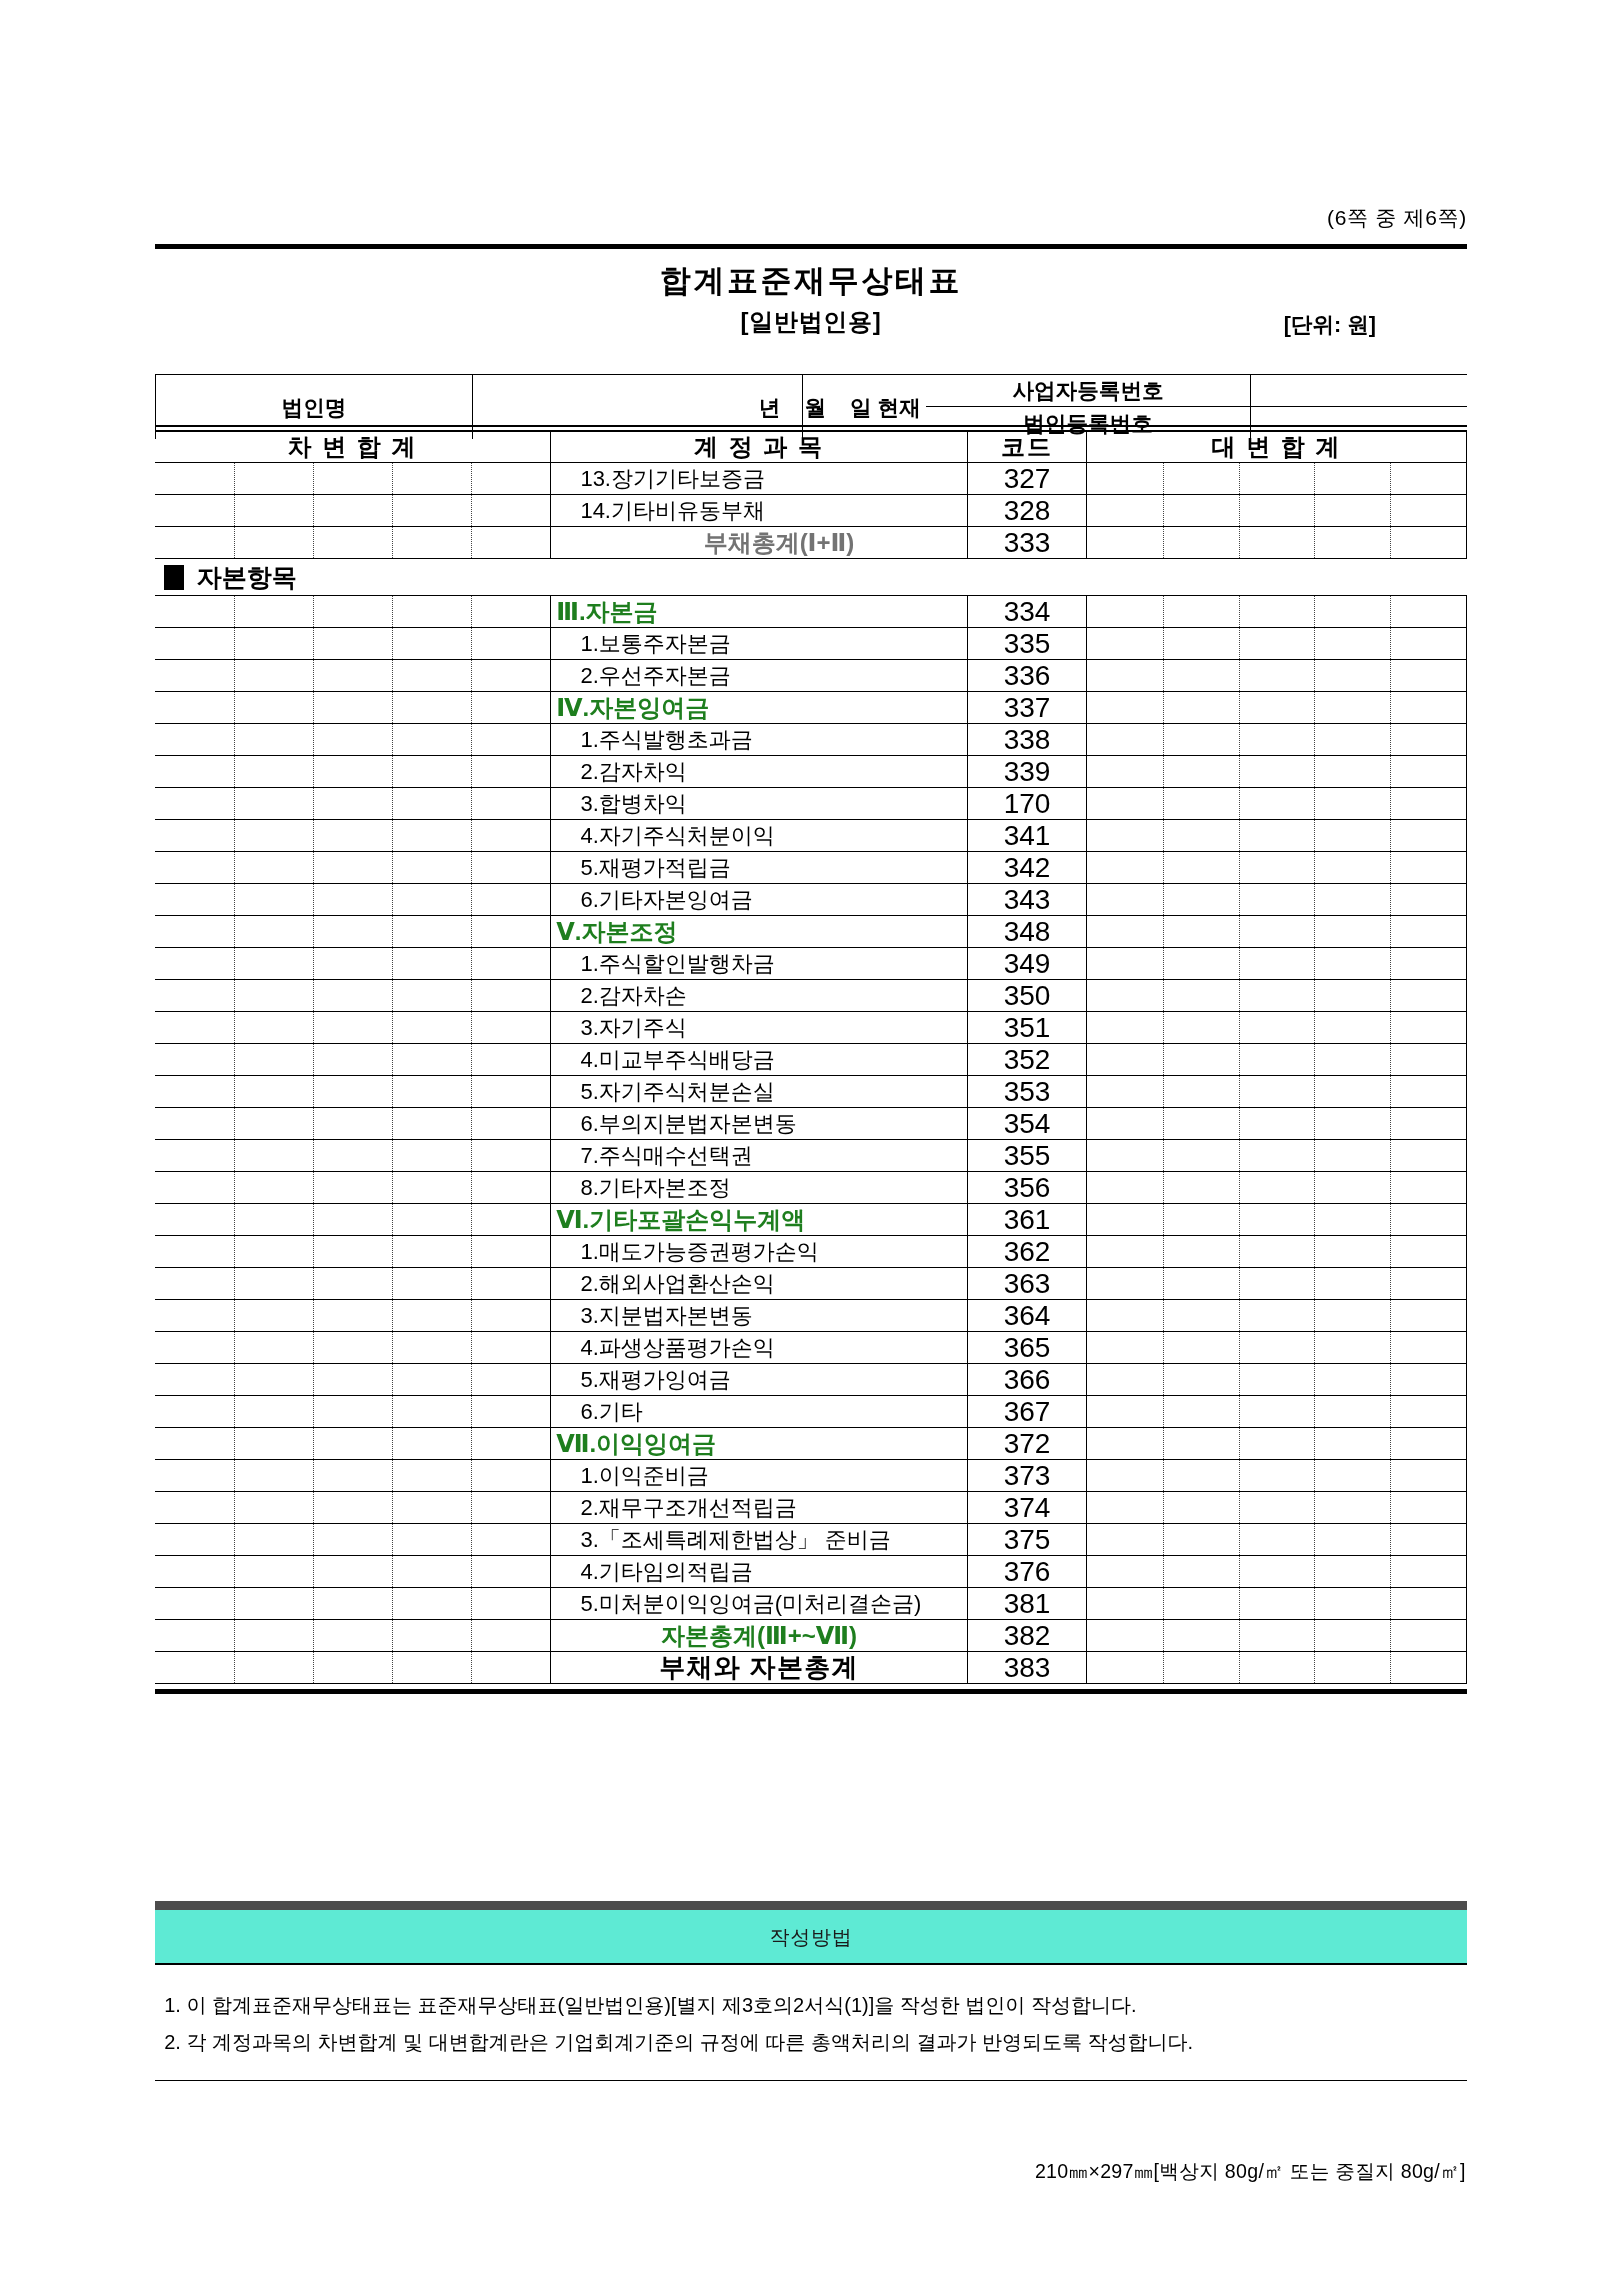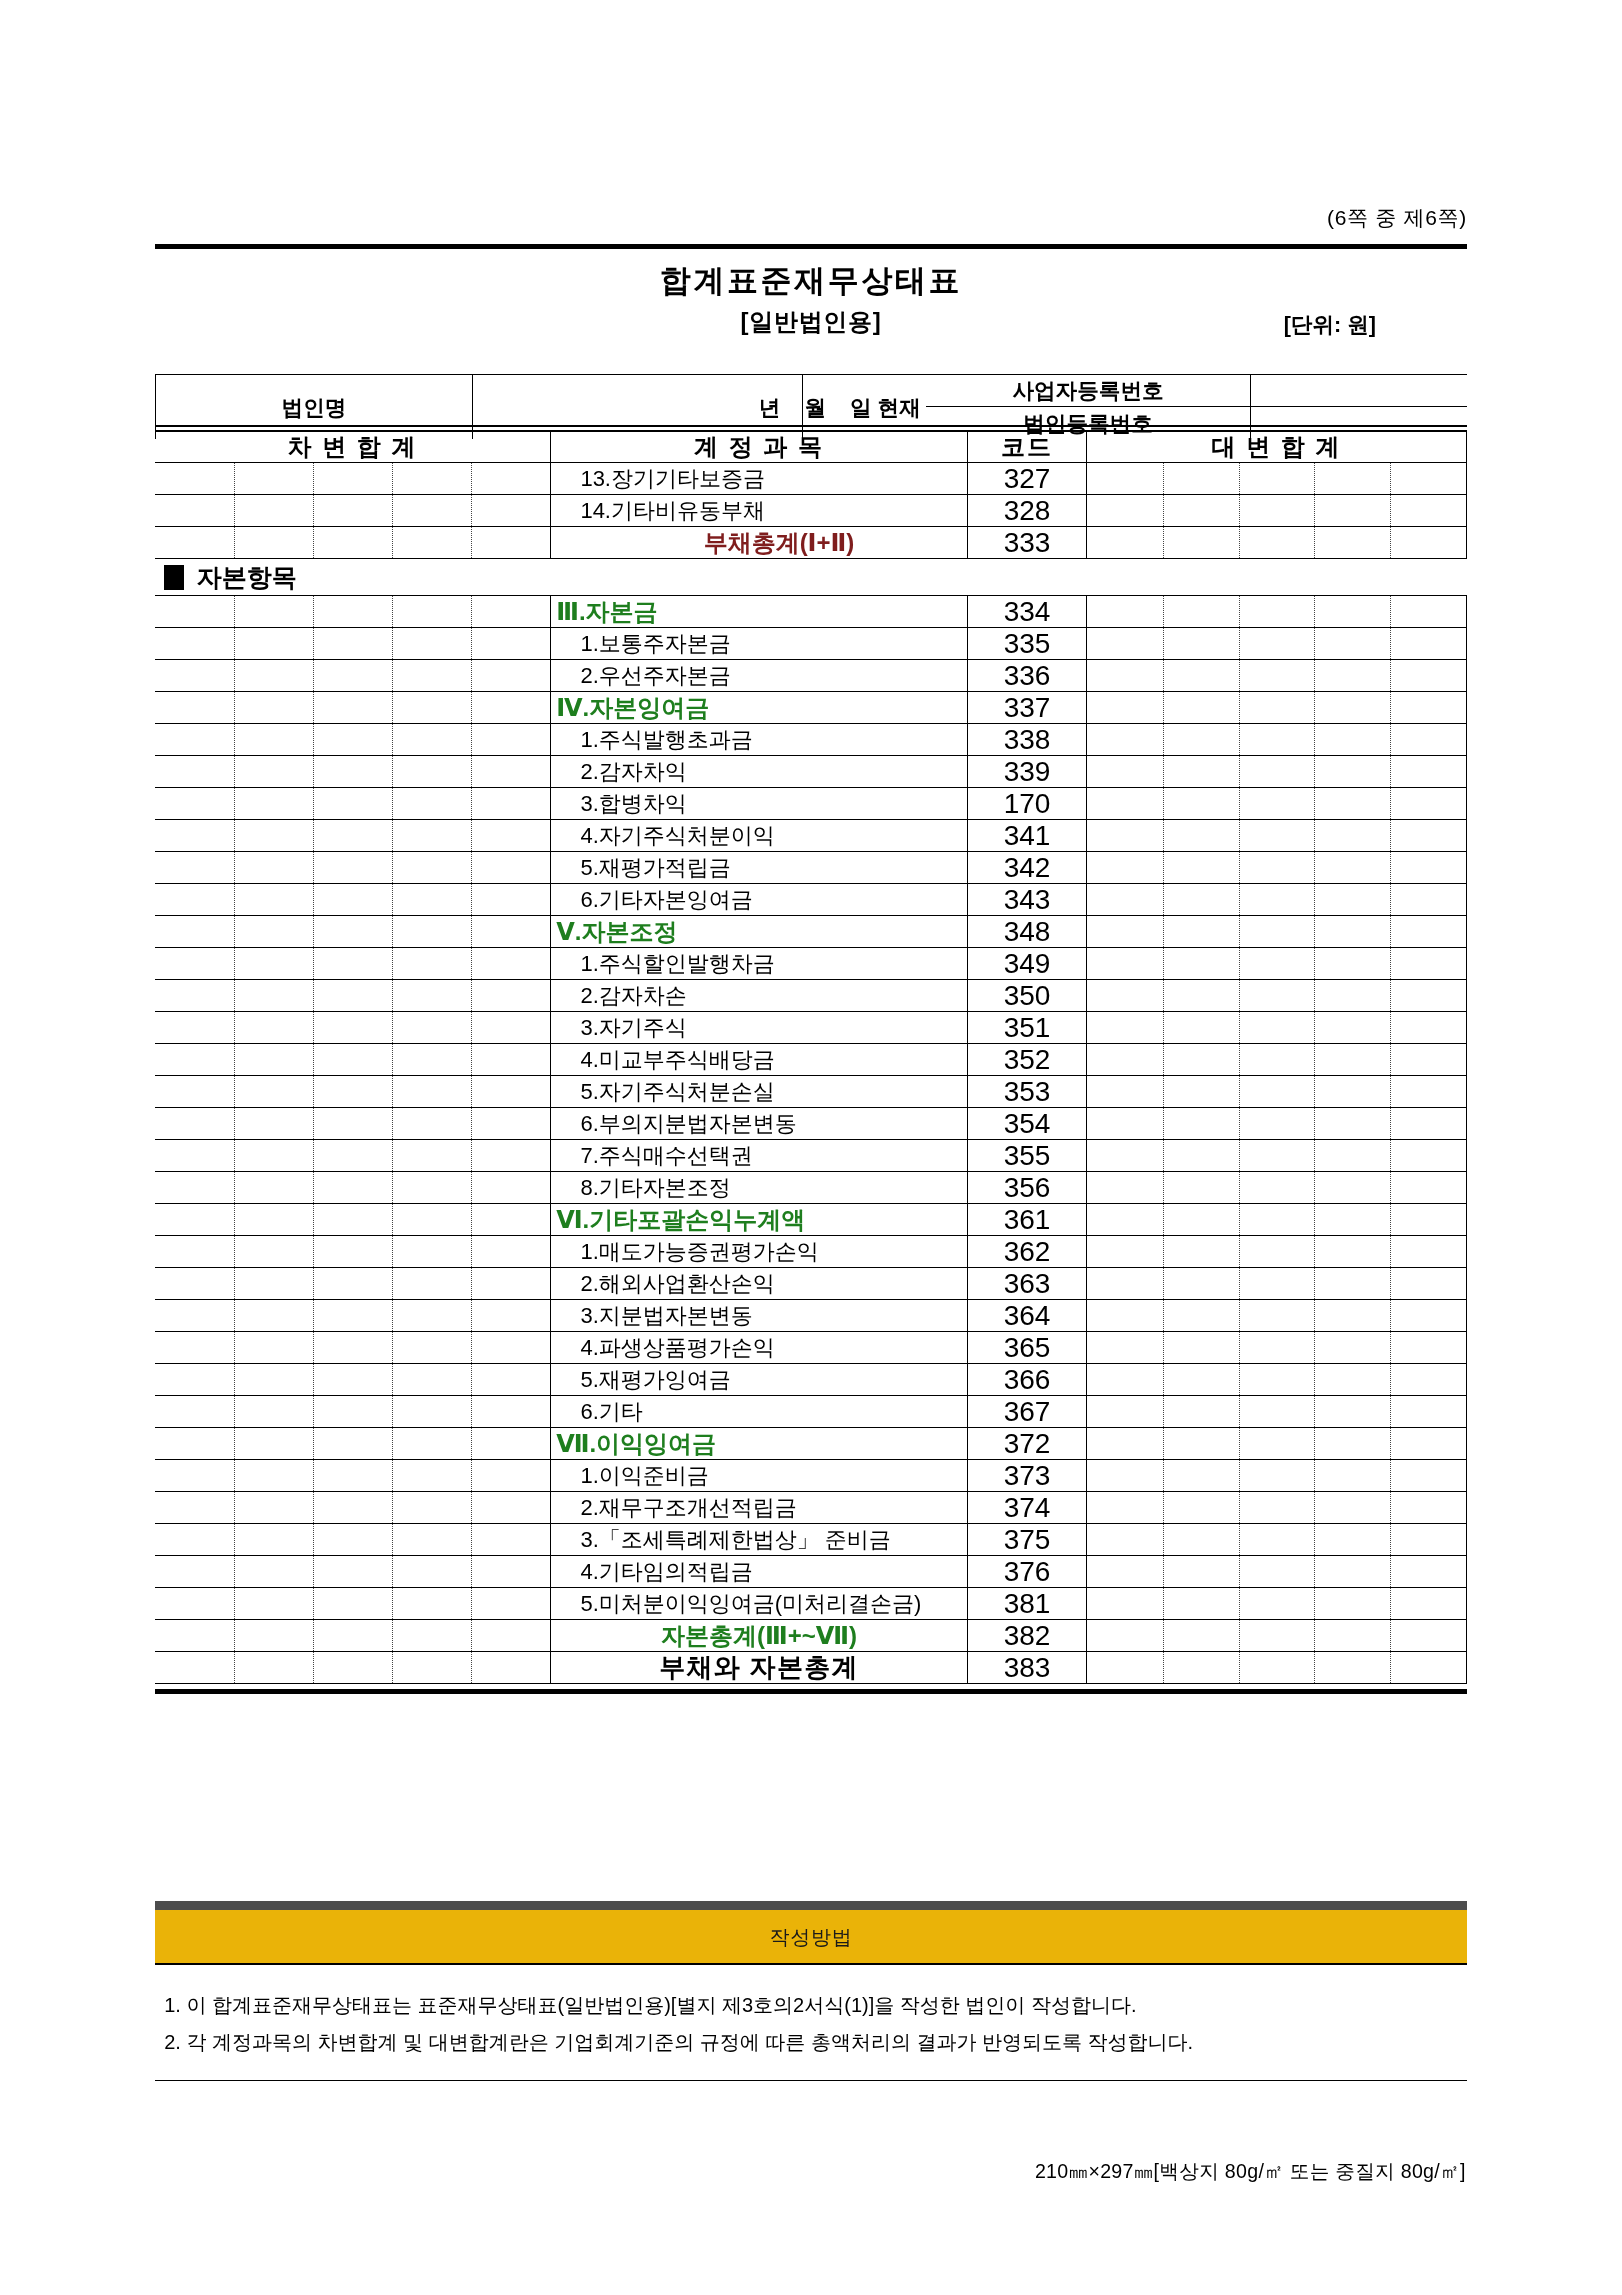--- a/index.html
+++ b/index.html
@@ -39,30 +39,30 @@
   .c-account{width:417px;border-left:1.3px solid #000;}
   .c-code{width:120px;border-left:1.3px solid #000;border-right:1.3px solid #000;justify-content:center;font-size:28px;}
   .c-credit{width:380px;border-right:1.3px solid #000;}
   .hcell{justify-content:center;font-weight:bold;font-size:24px;letter-spacing:2px;white-space:pre;}
   .amt{position:relative;}
   .amt i{position:absolute;top:0;bottom:0;width:0;border-left:1.3px dotted #444;}
   .amt i:nth-child(1){left:20%;} .amt i:nth-child(2){left:40%;}
   .amt i:nth-child(3){left:60%;} .amt i:nth-child(4){left:80%;}
   .t-item{padding-left:29.4px;font-size:22px;}
   .t-section{padding-left:5.2px;font-size:24px;font-weight:bold;color:#1e7e1e;}
-  .t-total-magenta{justify-content:center;font-size:24px;font-weight:bold;color:#7f1d1d;padding-left:40px;}
+  .t-total-magenta{justify-content:center;font-size:24px;font-weight:bold;color:#737373;padding-left:40px;}
   .t-total-green{justify-content:center;font-size:24px;font-weight:bold;color:#1e7e1e;}
   .t-total-black{justify-content:center;font-size:26px;font-weight:bold;letter-spacing:1.3px;}
   .trow.band{height:37px;display:flex;align-items:center;border-bottom:1.3px solid #000;
              font-weight:bold;font-size:25px;padding-left:9.2px;gap:13px;}
   .band-square{display:inline-block;width:19.6px;height:25px;background:#000;}
   .bottom-rule{position:absolute;top:1689px;left:0;width:100%;height:5.2px;background:#000;}
 
   
-  .gray-box{position:absolute;top:1901px;left:0;width:100%;height:64px;background:#eab308;
+  .gray-box{position:absolute;top:1901px;left:0;width:100%;height:64px;background:#5eead4;
             border-bottom:2px solid #000;box-sizing:border-box;}
   .gray-strip{width:100%;height:8.5px;background:#4d4d4d;}
   .gray-title{width:100%;height:56px;display:flex;align-items:center;justify-content:center;
               font-size:20px;color:#1a1a1a;letter-spacing:0.7px;}
   .instructions{position:absolute;top:1987px;left:9.2px;right:0;font-size:20px;line-height:37px;}
   .instruction-line{white-space:pre;}
   .thin-rule{position:absolute;top:2080px;left:0;width:100%;height:1.3px;background:#000;}
   .doc-footer{position:absolute;top:2158px;right:1.3px;font-size:19.6px;letter-spacing:0.3px;}
 </style>
 </head>

